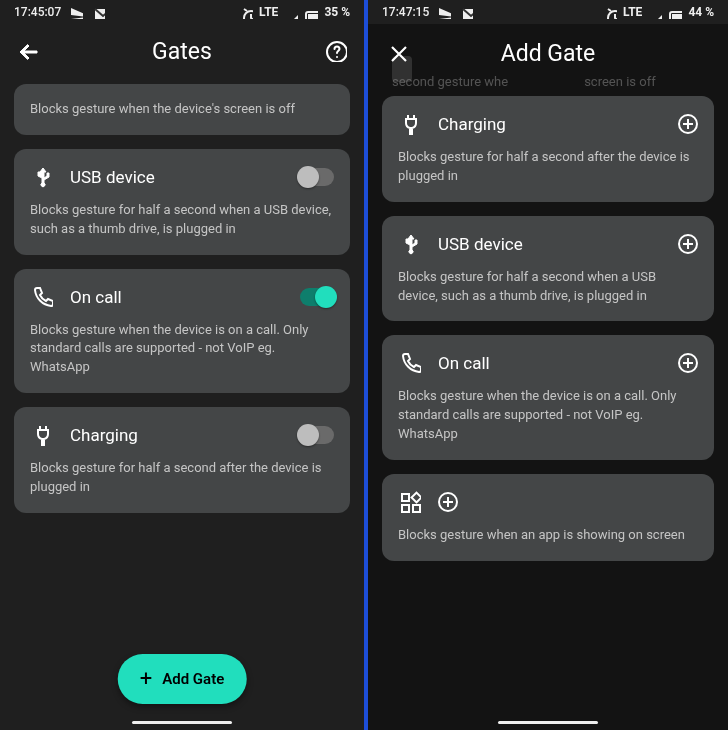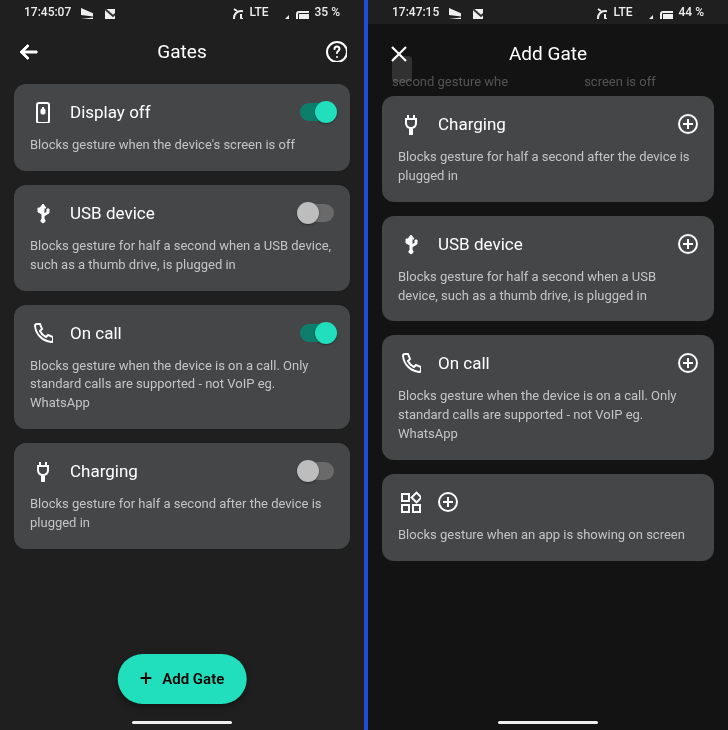--- a/index.html
+++ b/index.html
@@ -18,39 +18,39 @@
       position: relative;
       color: #e8e8e8;
       display: flex;
       flex-direction: column;
     }
     .screen + .screen { border-left: 4px solid #1d4ed8; }
     .status-bar {
       height: 24px;
       display: flex;
       align-items: center;
-      padding: 0 24px;
+      padding: 0 14px;
       font-size: 12px;
       font-weight: 500;
       color: #eee;
     }
     .status-left { display: flex; align-items: center; gap: 8px; }
-    .status-right { margin-left: auto; display: flex; align-items: center; gap: 6px; }
+    .status-right { margin-left: auto; display: flex; align-items: center; gap: 6px; font-weight: bold; }
     .status-bar svg { width: 14px; height: 14px; fill: #eee; }
     .app-bar {
       height: 54px;
       display: flex;
       align-items: center;
       padding: 0 14px;
       gap: 10px;
     }
     .app-bar-title {
       flex: 1;
       text-align: center;
-      font-size: 19px;
+      font-size: 23px;
       font-weight: 400;
       color: #fff;
     }
     .app-bar .icon-btn { width: 28px; height: 28px; display: flex; align-items: center; justify-content: center; cursor: pointer; }
     .app-bar svg { width: 22px; height: 22px; fill: #fff; stroke: #fff; }
     .content {
       flex: 1;
       padding: 6px 14px 14px;
       overflow-y: hidden;
       display: flex;
@@ -227,31 +227,20 @@
     <div class="icon-btn">
         <svg class="circle-icon">
           <use href="#i-help"></use>
         </svg>
       </div>
   </div>
 
   <div class="content">
 
     <div class="card">
-      <div class="card-head">
-        <div class="card-icon">
-            <svg>
-              <use href="#i-display"></use>
-            </svg>
-          </div>
-        <div class="card-title">Display off</div>
-        <div class="toggle on">
-            <div class="knob"></div>
-          </div>
-      </div>
       <div class="card-desc">Blocks gesture when the device's screen is off</div>
     </div>
 
     <div class="card">
       <div class="card-head">
         <div class="card-icon">
             <svg>
               <use href="#i-usb"></use>
             </svg>
           </div>

